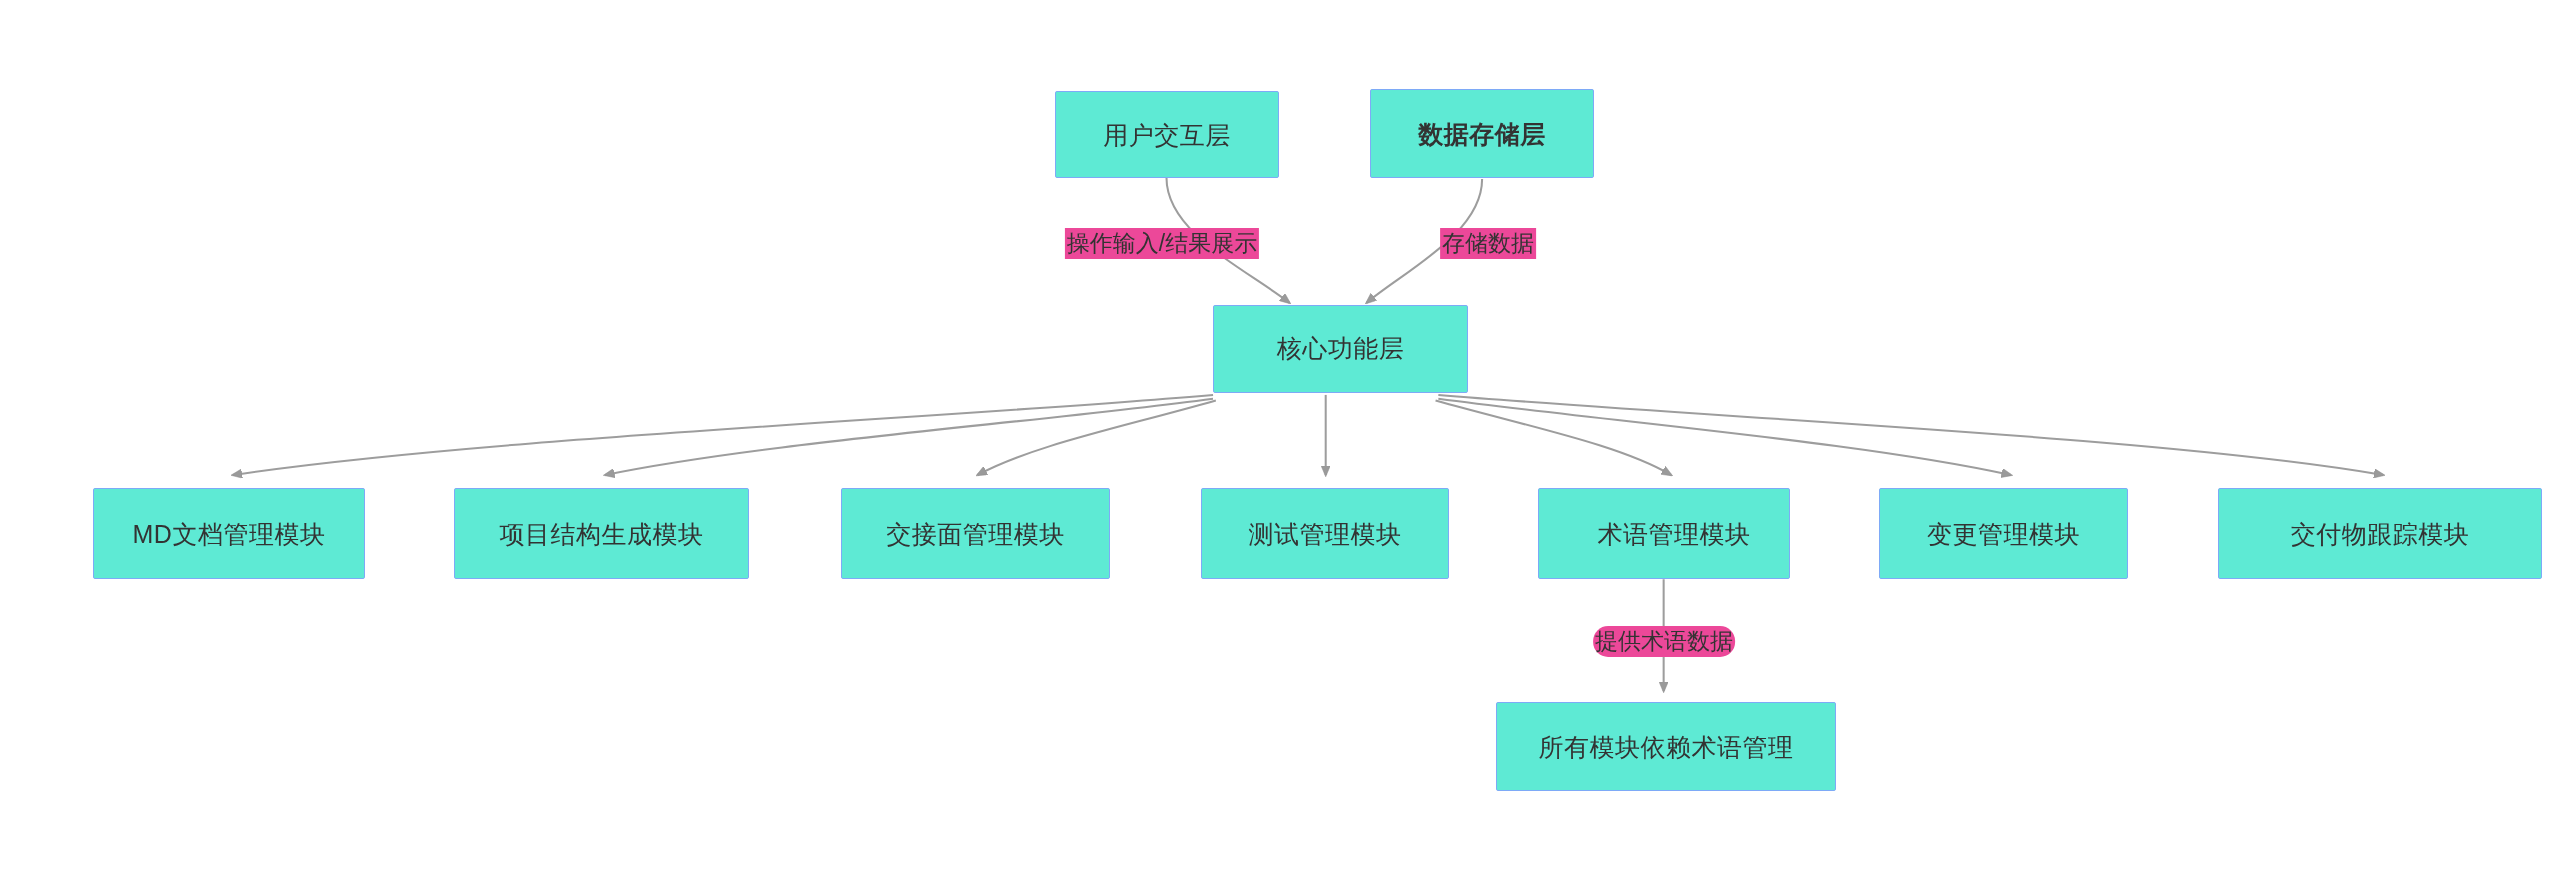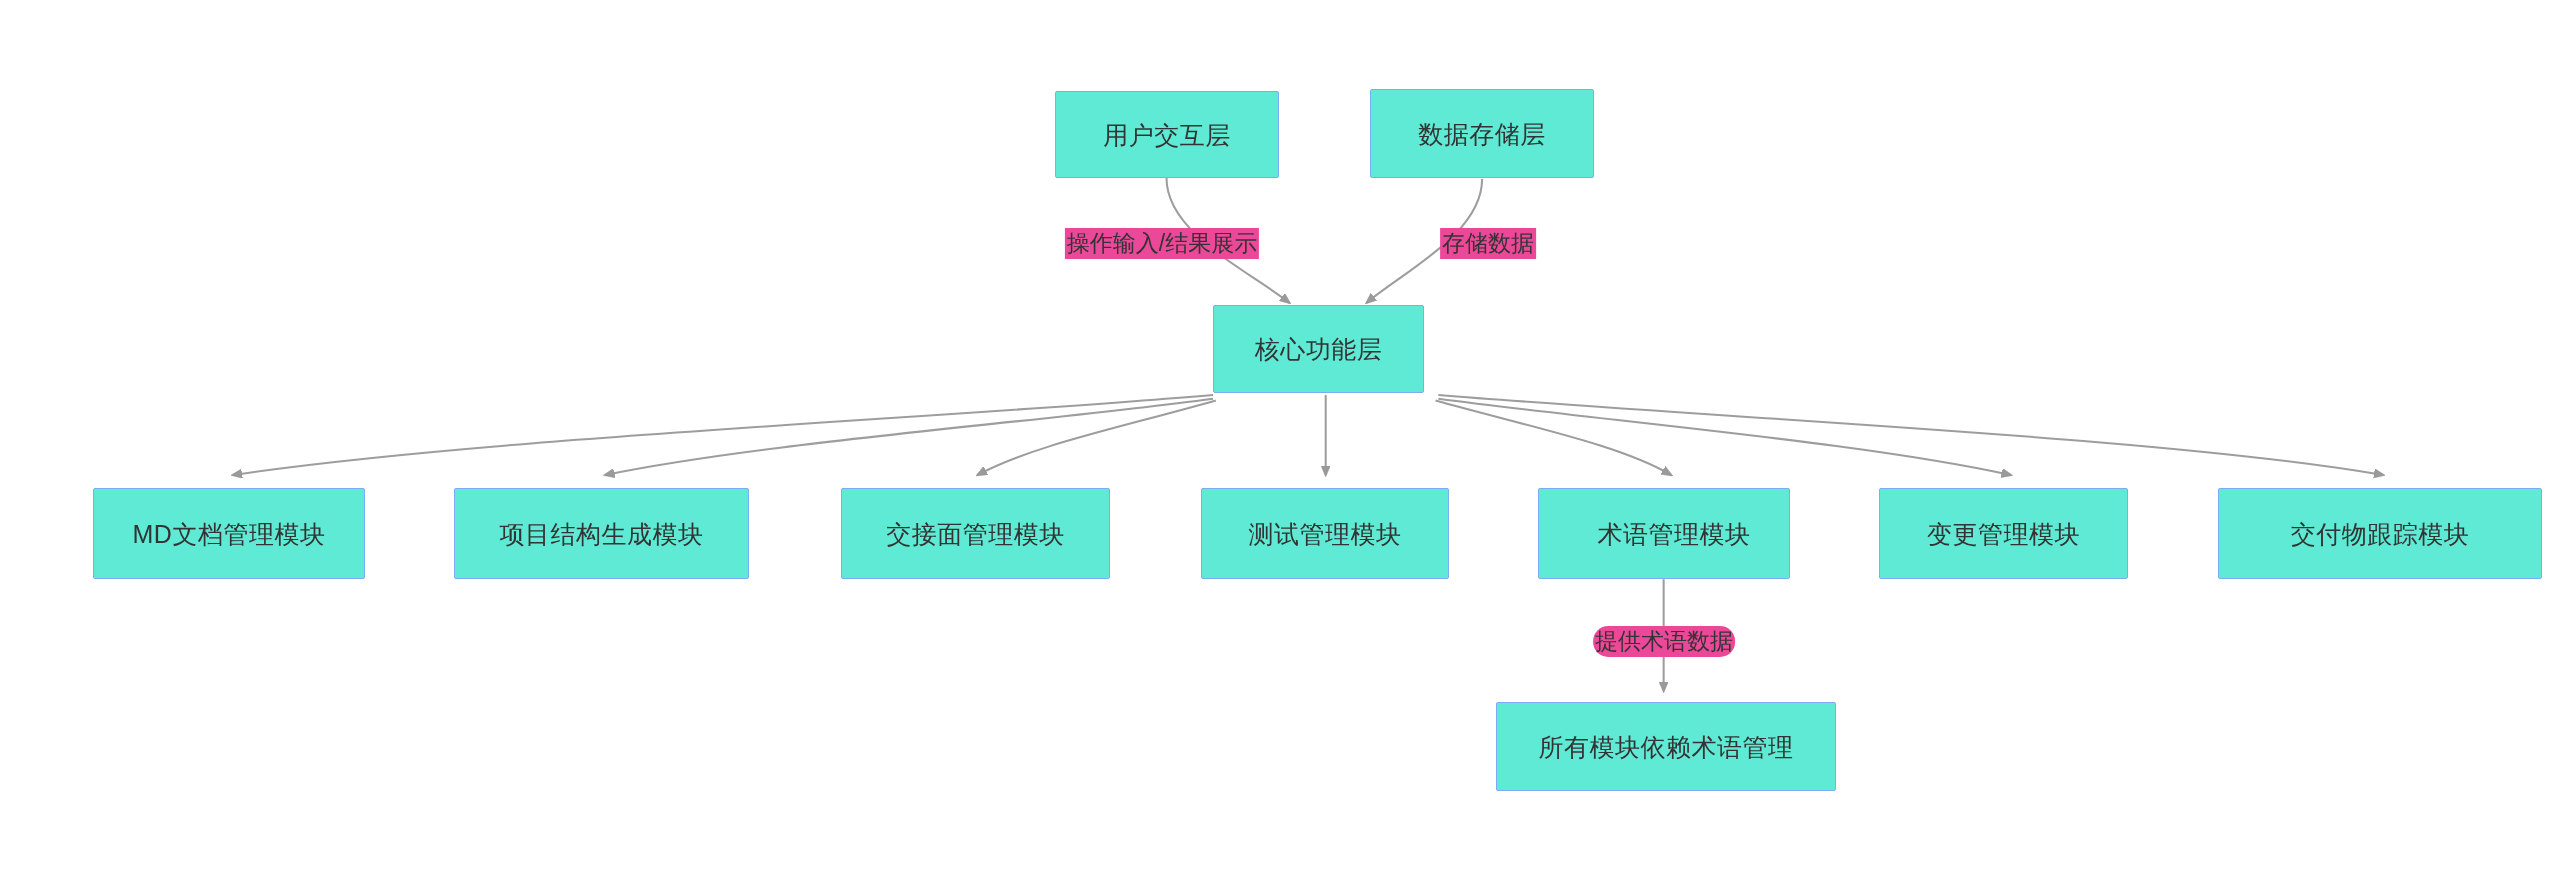--- a/index.html
+++ b/index.html
@@ -81,25 +81,25 @@
       <path d="M1545,424 C1860,450 2330,470 2560,510" marker-end="url(#arrowhead)"></path>
 
       <path d="M1787,622 L1787,742" marker-end="url(#arrowhead)"></path>
     </g>
   </svg>
 
   <div class="node" style="left:1055px; top:91px; width:224px; height:87px;">
     <span class="node-label">用户交互层</span>
   </div>
 
-  <div class="node" style="left:1370px; top:89px; width:224px; height:89px;">
+  <div class="node" style="left:1370px; top:89px; width:224px; height:89px;font-weight:bold;">
     <span class="node-label">数据存储层</span>
   </div>
 
-  <div class="node" style="left:1213px; top:305px; width:211px; height:88px;">
+  <div class="node" style="left:1213px; top:305px; width:255px; height:88px;font-family:Liberation Serif, serif;">
     <span class="node-label">核心功能层</span>
   </div>
 
   <div class="node" style="left:93px; top:488px; width:272px; height:91px;">
     <span class="node-label">MD文档管理模块</span>
   </div>
 
   <div class="node" style="left:454px; top:488px; width:295px; height:91px;">
     <span class="node-label">项目结构生成模块</span>
   </div>

